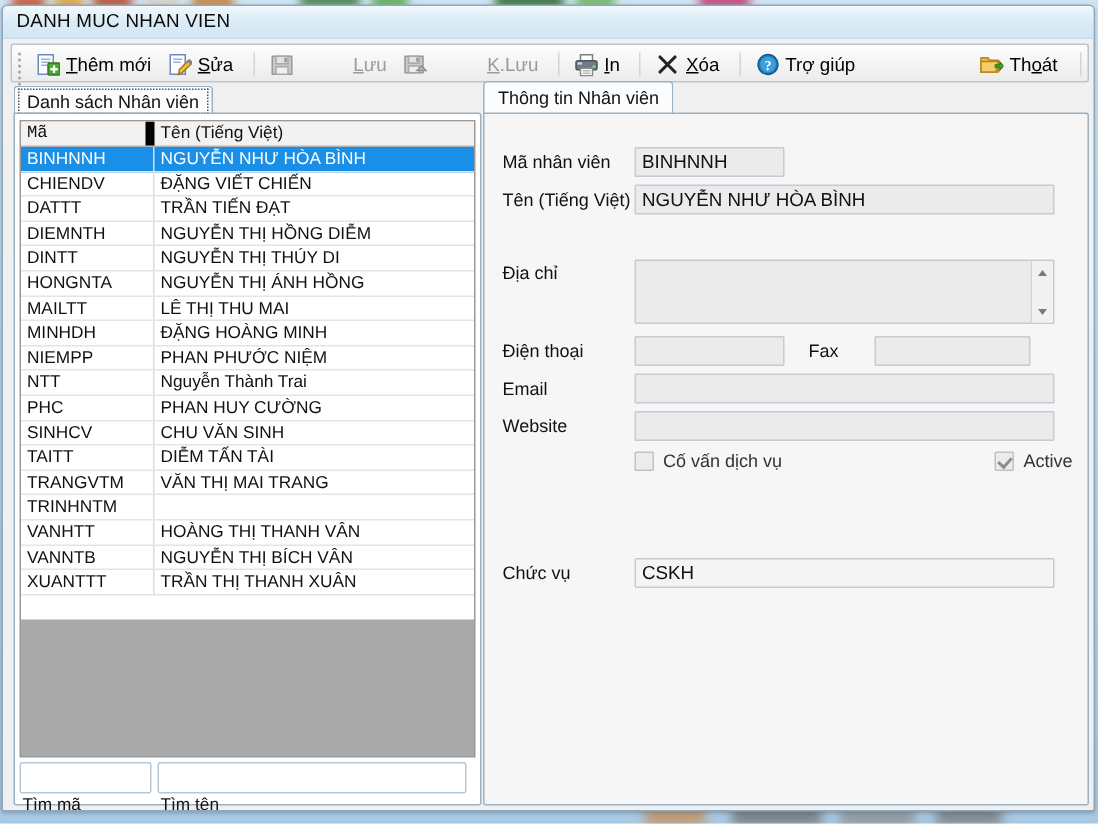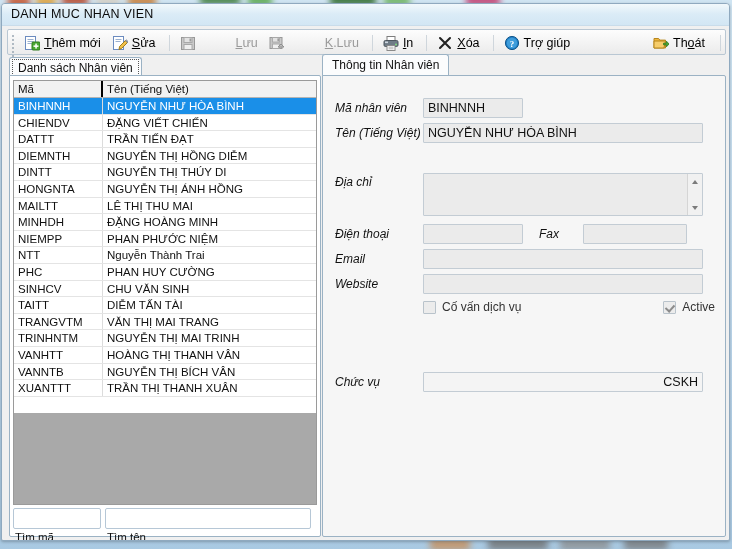--- a/index.html
+++ b/index.html
@@ -121,21 +121,21 @@
     width: 304px; height: 425px;
     border: 1px solid #9a9a9a;
     background: #fff;
     overflow: hidden;
   }
   .grid-head { display: flex; height: 17px; background: #f2f2f2; border-bottom: 1px solid #b4b4b4; }
   .gh {
     font-size: 11.5px; line-height: 16px; padding-left: 4px;
     color: #111; overflow: hidden; white-space: nowrap;
   }
-  .gh.c1 { width: 89px; border-right: 2px solid #000000; }
+  .gh.c1 { width: 89px; border-right: 6px solid #000000; font-family: Liberation Mono, monospace; }
   .gh.c2 { flex: 1; }
 
   .grid-rows { position: relative; }
   .grow { display: flex; height: 16.6px; border-bottom: 1px solid #e4e4e4; }
   .grow .cell {
     font-size: 11.5px; line-height: 16px; padding-left: 4px;
     white-space: nowrap; overflow: hidden; color: #111;
   }
   .grow .c1 { width: 89px; border-right: 1px solid #dcdcdc; }
   .grow .c2 { flex: 1; }
@@ -160,27 +160,27 @@
   
   .panel-r {
     position: absolute; left: 320px; top: 71px;
     width: 404px; height: 462px;
     background: #f6f6f6;
     border: 1px solid #9bb2c4;
     border-radius: 0 2px 2px 2px;
   }
   .form { position: absolute; left: 0; top: 0; width: 100%; height: 100%; }
   .frow { position: absolute; left: 12px; display: flex; align-items: center; }
-  .flbl { font-size: 12px; color: #111; white-space: nowrap; font-style: italic; }
+  .flbl { font-size: 12px; color: #111; white-space: nowrap; }
   .fin {
     border: 1px solid #c3ccd4; background: #ebebeb; border-radius: 1px;
     height: 20px; font-family: "Liberation Sans", sans-serif; font-size: 12.5px;
     padding: 0 4px; color: #111; outline: none;
   }
-  .fin.white { background: #f4f4f4; text-align: right; }
+  .fin.white { background: #f4f4f4; }
 
   .fta {
     border: 1px solid #c3ccd4; background: #ebebeb; border-radius: 1px;
     position: relative;
   }
   .fscroll {
     position: absolute; right: 0; top: 0; width: 15px; height: 100%;
     background: #f1f1f1; border-left: 1px solid #d5d5d5;
   }
   .farr { position: absolute; left: 0; width: 15px; height: 13px; }
@@ -432,21 +432,20 @@
           <div class="grow">
             <div class="cell c1">TAITT</div>
             <div class="cell c2">DIỄM TẤN TÀI</div>
           </div>
           <div class="grow">
             <div class="cell c1">TRANGVTM</div>
             <div class="cell c2">VĂN THỊ MAI TRANG</div>
           </div>
           <div class="grow">
             <div class="cell c1">TRINHNTM</div>
-            <div class="cell c2">NGUYỄN THỊ MAI TRINH</div>
           </div>
           <div class="grow">
             <div class="cell c1">VANHTT</div>
             <div class="cell c2">HOÀNG THỊ THANH VÂN</div>
           </div>
           <div class="grow">
             <div class="cell c1">VANNTB</div>
             <div class="cell c2">NGUYỄN THỊ BÍCH VÂN</div>
           </div>
           <div class="grow">

